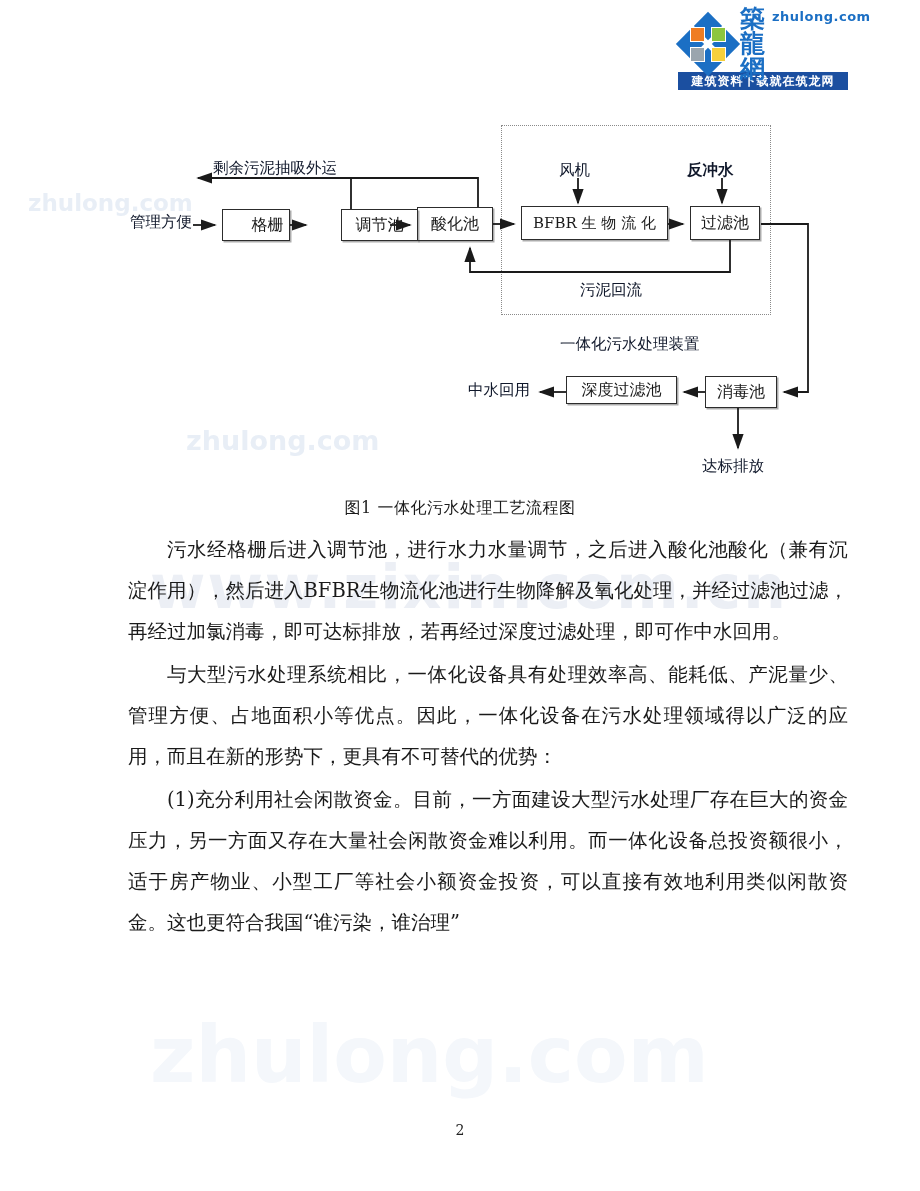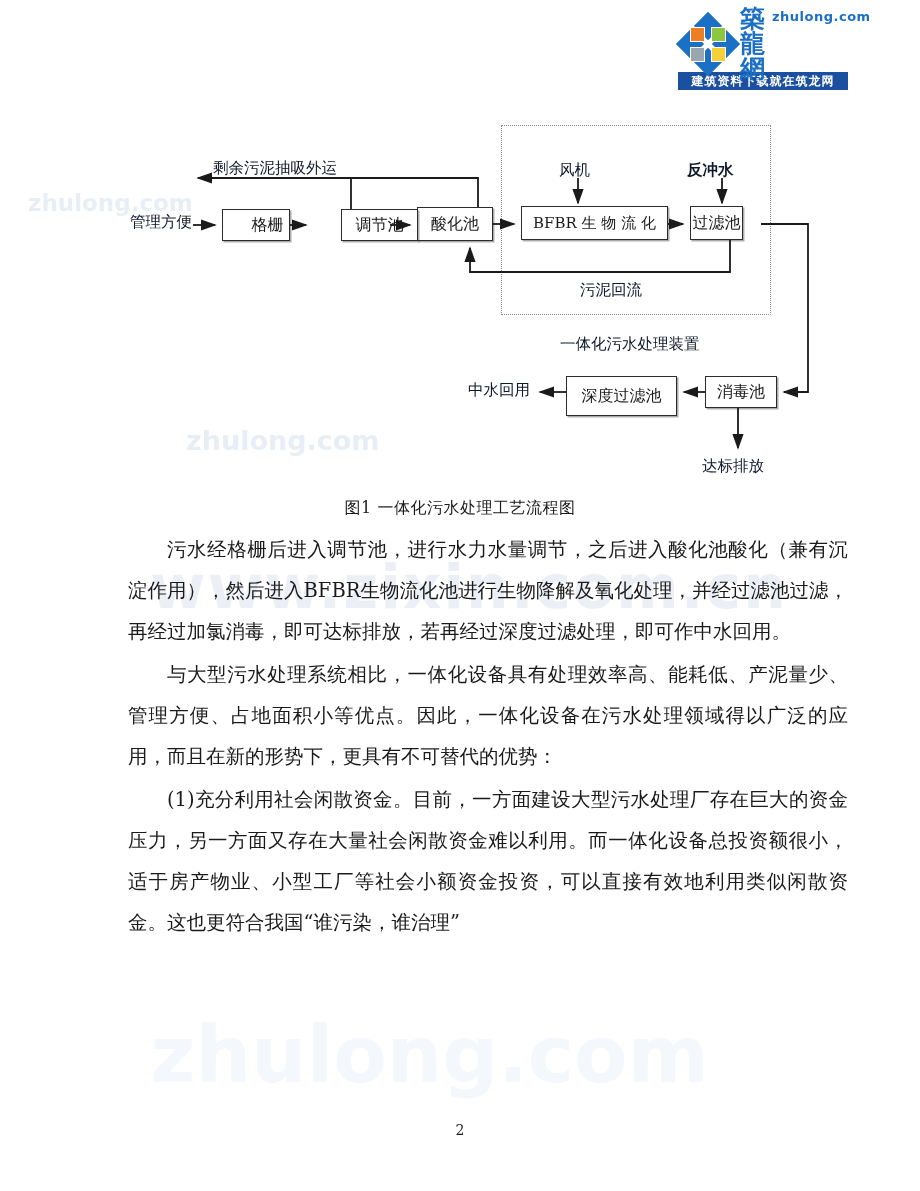--- a/index.html
+++ b/index.html
@@ -240,23 +240,23 @@
   <div id="dotted-device"></div>
 
   <div class="fbox" style="left:222px; top:209px; width:68px; height:32px;padding-left:23px;">格栅</div>
 
   <div class="fbox" style="left:313px; top:209px; width:77px; height:32px;margin-left:28px;">调节池</div>
 
   <div class="fbox" style="left:417px; top:207px; width:76px; height:34px;">酸化池</div>
 
   <div class="fbox" style="left:521px; top:206px; width:147px; height:34px; font-size:15px;">BFBR 生 物 流 化</div>
 
-  <div class="fbox" style="left:690px; top:206px; width:53px; height:34px;">过滤池</div>
-
-  <div class="fbox" style="left:566px; top:376px; width:111px; height:40px;">深度过滤池</div>
+  <div class="fbox" style="left:690px; top:206px; width:70px; height:34px;">过滤池</div>
+
+  <div class="fbox" style="left:566px; top:376px; width:111px; height:28px;">深度过滤池</div>
 
   <div class="fbox" style="left:705px; top:376px; width:72px; height:32px;">消毒池</div>
 
   <div class="flab" style="left:130px; top:212px;">管理方便</div>
 
   <div class="flab" style="left:213px; top:158px;">剩余污泥抽吸外运</div>
 
   <div class="flab" style="left:559px; top:160px;">风机</div>
 
   <div class="flab" style="left:687px; top:160px;font-weight:bold;">反冲水</div>

